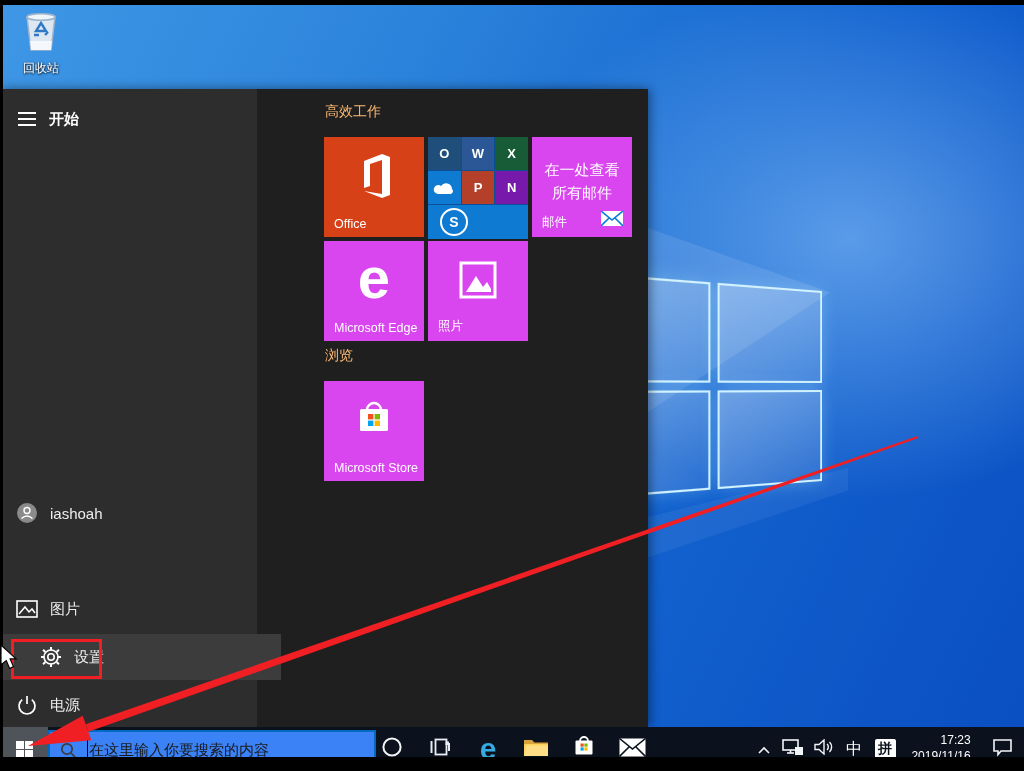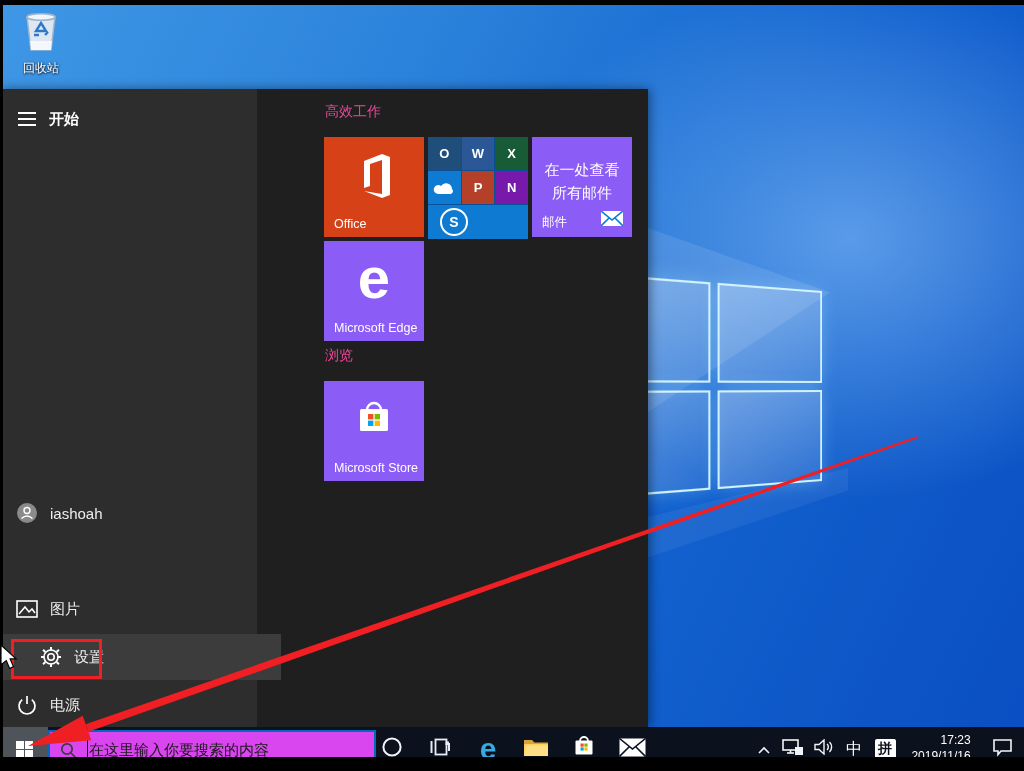--- a/index.html
+++ b/index.html
@@ -38,45 +38,45 @@
   .hamburger{width:36px;height:36px;margin-left:9px;display:flex;flex-direction:column;
     justify-content:center;gap:4px;align-items:center;cursor:pointer;}
   .hamburger i{display:block;width:18px;height:2px;background:#fff;}
   .menu-title{color:#fff;font-weight:bold;font-size:15px;margin-left:4px;}
   .rail-item{position:absolute;left:0;width:257px;height:46px;display:flex;align-items:center;
     color:#eee;font-size:15px;cursor:pointer;}
   .rail-item .ric{width:24px;height:24px;margin-left:15px;display:flex;align-items:center;justify-content:center;}
   .rail-item .rlab{margin-left:11px;}
   .rail-item.hl{background:#3c3c3c;}
 
-  .group-title{position:absolute;color:#ec4899;font-size:14px;text-align:right;}
+  .group-title{position:absolute;color:#fdba74;font-size:14px;text-align:right;}
   .tile{position:absolute;width:100px;height:100px;cursor:pointer;color:#fff;}
   .tile .tlabel{position:absolute;left:10px;bottom:6px;font-size:12.5px;}
-  .t-blue{background:#8b5cf6;}
+  .t-blue{background:#d946ef;}
   .t-office{background:#d64118;}
   .tile .center-icon{position:absolute;left:0;top:0;right:0;bottom:22px;
     display:flex;align-items:center;justify-content:center;}
   .edge-e{font-size:58px;font-weight:bold;line-height:1;transform:translateY(-2px);}
   .collage{display:grid;grid-template-columns:1fr 1fr 1fr;grid-template-rows:33px 33px 34px;gap:1px;
     background:#0a4f96;}
   .cc{display:flex;align-items:center;justify-content:center;color:#fff;font-weight:bold;font-size:13px;}
   .cc.outlook{background:#1e4e79;} .cc.word{background:#2b5797;} .cc.excel{background:#185c37;}
   .cc.onedrive{background:#0f7ad1;} .cc.ppt{background:#b5402a;} .cc.onenote{background:#7719aa;}
   .cc.skype{grid-column:1 / span 3;background:#0f7ad1;justify-content:flex-start;padding-left:12px;}
   .skype-ring{width:24px;height:24px;border:2px solid #fff;border-radius:50%;
     display:flex;align-items:center;justify-content:center;font-size:14px;font-weight:bold;}
   .mail-desc{position:absolute;left:6px;right:6px;top:22px;text-align:center;font-size:15px;line-height:1.5;}
 
   
   .taskbar{left:0;top:727px;width:1024px;height:44px;background:#0c121d;}
   .start-btn{position:absolute;left:0;top:0;width:48px;height:44px;background:rgba(255,255,255,.28);
     display:flex;align-items:center;justify-content:center;cursor:pointer;}
   .winlogo{display:grid;grid-template-columns:8px 8px;grid-template-rows:8px 8px;gap:1px;}
   .winlogo i{background:#fff;display:block;}
-  .search-box{position:absolute;left:48px;top:3px;width:324px;height:36px;background:#d946ef;
+  .search-box{position:absolute;left:48px;top:3px;width:324px;height:36px;background:#3b82f6;
     border:2px solid #0069c0;display:flex;align-items:center;cursor:text;}
   .search-box .caret{width:1px;height:20px;background:#000;margin-left:10px;}
   .search-box .ph{color:#1a1a1a;font-size:15px;margin-left:1px;white-space:nowrap;}
   .tb-btn{position:absolute;top:0;width:48px;height:44px;display:flex;align-items:center;
     justify-content:center;cursor:pointer;}
   .tb-edge{color:#35abe2;font-size:30px;font-weight:bold;font-style:normal;}
   .tray{position:absolute;right:0;top:0;height:44px;display:flex;align-items:center;}
   .tray .titem{display:flex;align-items:center;justify-content:center;height:44px;cursor:pointer;color:#fff;}
   .zh{font-size:16px;width:28px;}
   .pin-box{width:21px;height:21px;background:#fff;border-radius:2px;color:#0c121d;
@@ -233,20 +233,29 @@
             <path d="M0 0 L11 9 L22 0 M0 15 L8 7 M22 15 L14 7" stroke="#0a7bd6" stroke-width="1.6" fill="none"></path>
           </svg>
       </span>
     </div>
 
     <div class="tile t-blue" style="left:324px;top:152px;">
       <span class="center-icon edge-e">e</span>
       <span class="tlabel">Microsoft Edge</span>
     </div>
 
+    <div class="tile t-blue" style="left:428px;top:152px;">
+      <span class="center-icon">
+        <svg width="40" height="40" viewBox="0 0 40 40">
+            <rect x="3" y="3" width="34" height="34" fill="none" stroke="#fff" stroke-width="3"></rect>
+            <path d="M8 32 L18 16 L25 27 L29 22 L33 29 L33 32 Z" fill="#fff"></path>
+          </svg>
+      </span>
+      <span class="tlabel">照片</span>
+    </div>
 
     <span class="group-title" style="left:325px;top:258px;">浏览</span>
 
     <div class="tile t-blue" style="left:324px;top:292px;">
       <span class="center-icon">
         <svg width="46" height="44" viewBox="0 0 46 44">
           <path d="M16 12 A7 7 0 0 1 30 12" fill="none" stroke="#fff" stroke-width="2.4"></path>
           <rect x="9" y="11" width="28" height="22" rx="1.5" fill="#fff"></rect>
           <g>
               <rect x="17" y="16" width="5.4" height="5.4" fill="#f25022"></rect>

